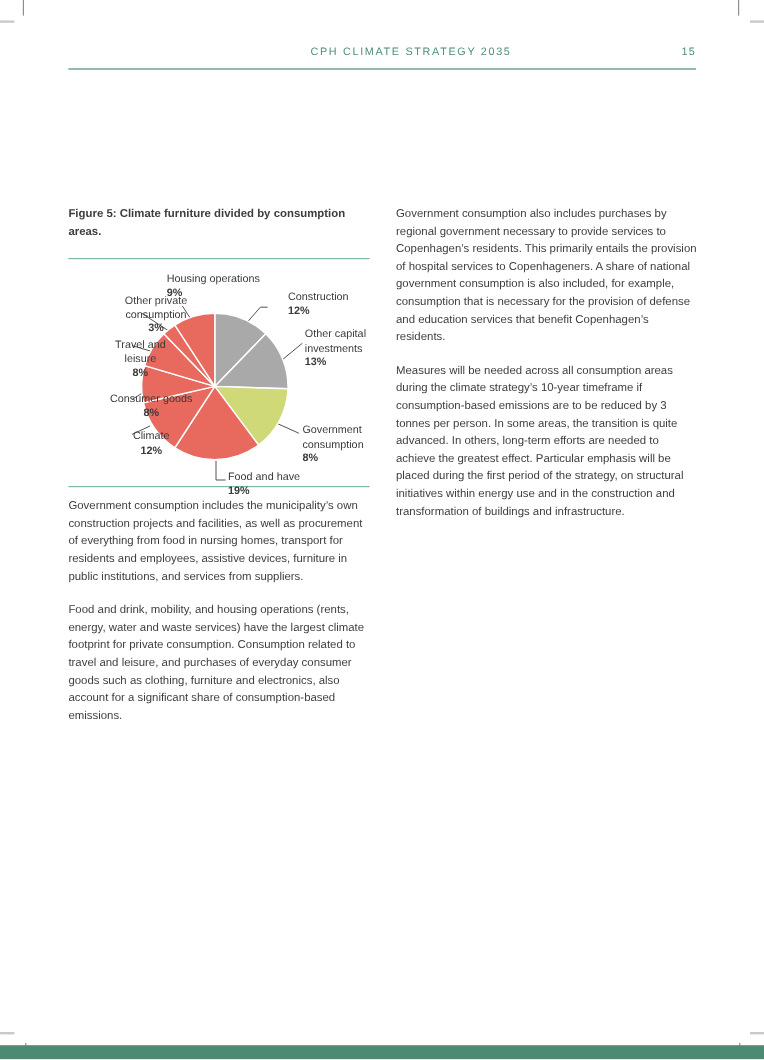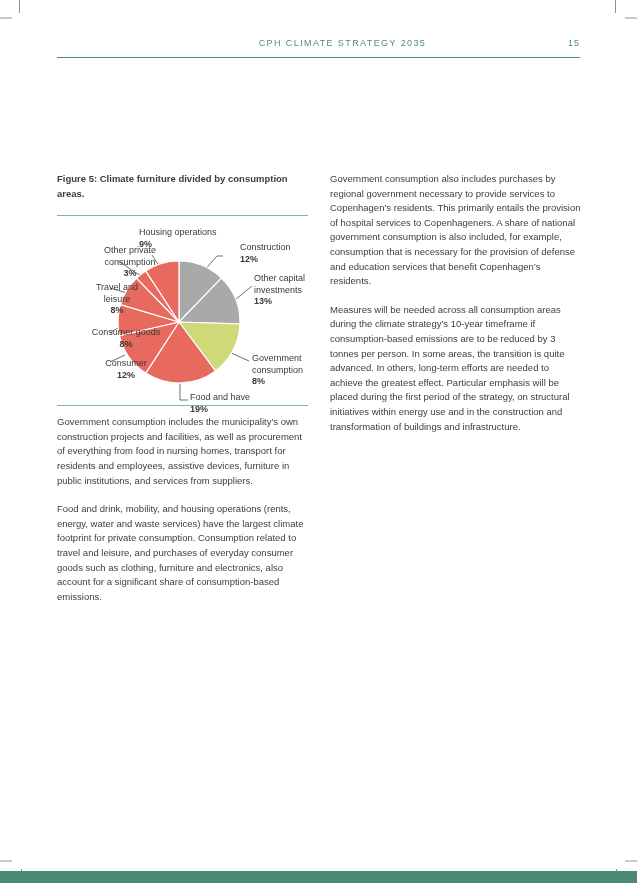--- a/index.html
+++ b/index.html
@@ -118,21 +118,21 @@
       </div>
       <div class="callout co-left" id="co-government">
         <div>Government consumption</div>
         <div class="pct">8%</div>
       </div>
       <div class="callout co-left" id="co-food">
         <div>Food and have</div>
         <div class="pct">19%</div>
       </div>
       <div class="callout co-right" id="co-mobility">
-        <div>Consumer</div>
+        <div>Climate</div>
         <div class="pct">12%</div>
       </div>
       <div class="callout co-right" id="co-consumer">
         <div>Consumer goods</div>
         <div class="pct">8%</div>
       </div>
       <div class="callout co-right" id="co-travel">
         <div>Travel and leisure</div>
         <div class="pct">8%</div>
       </div>

